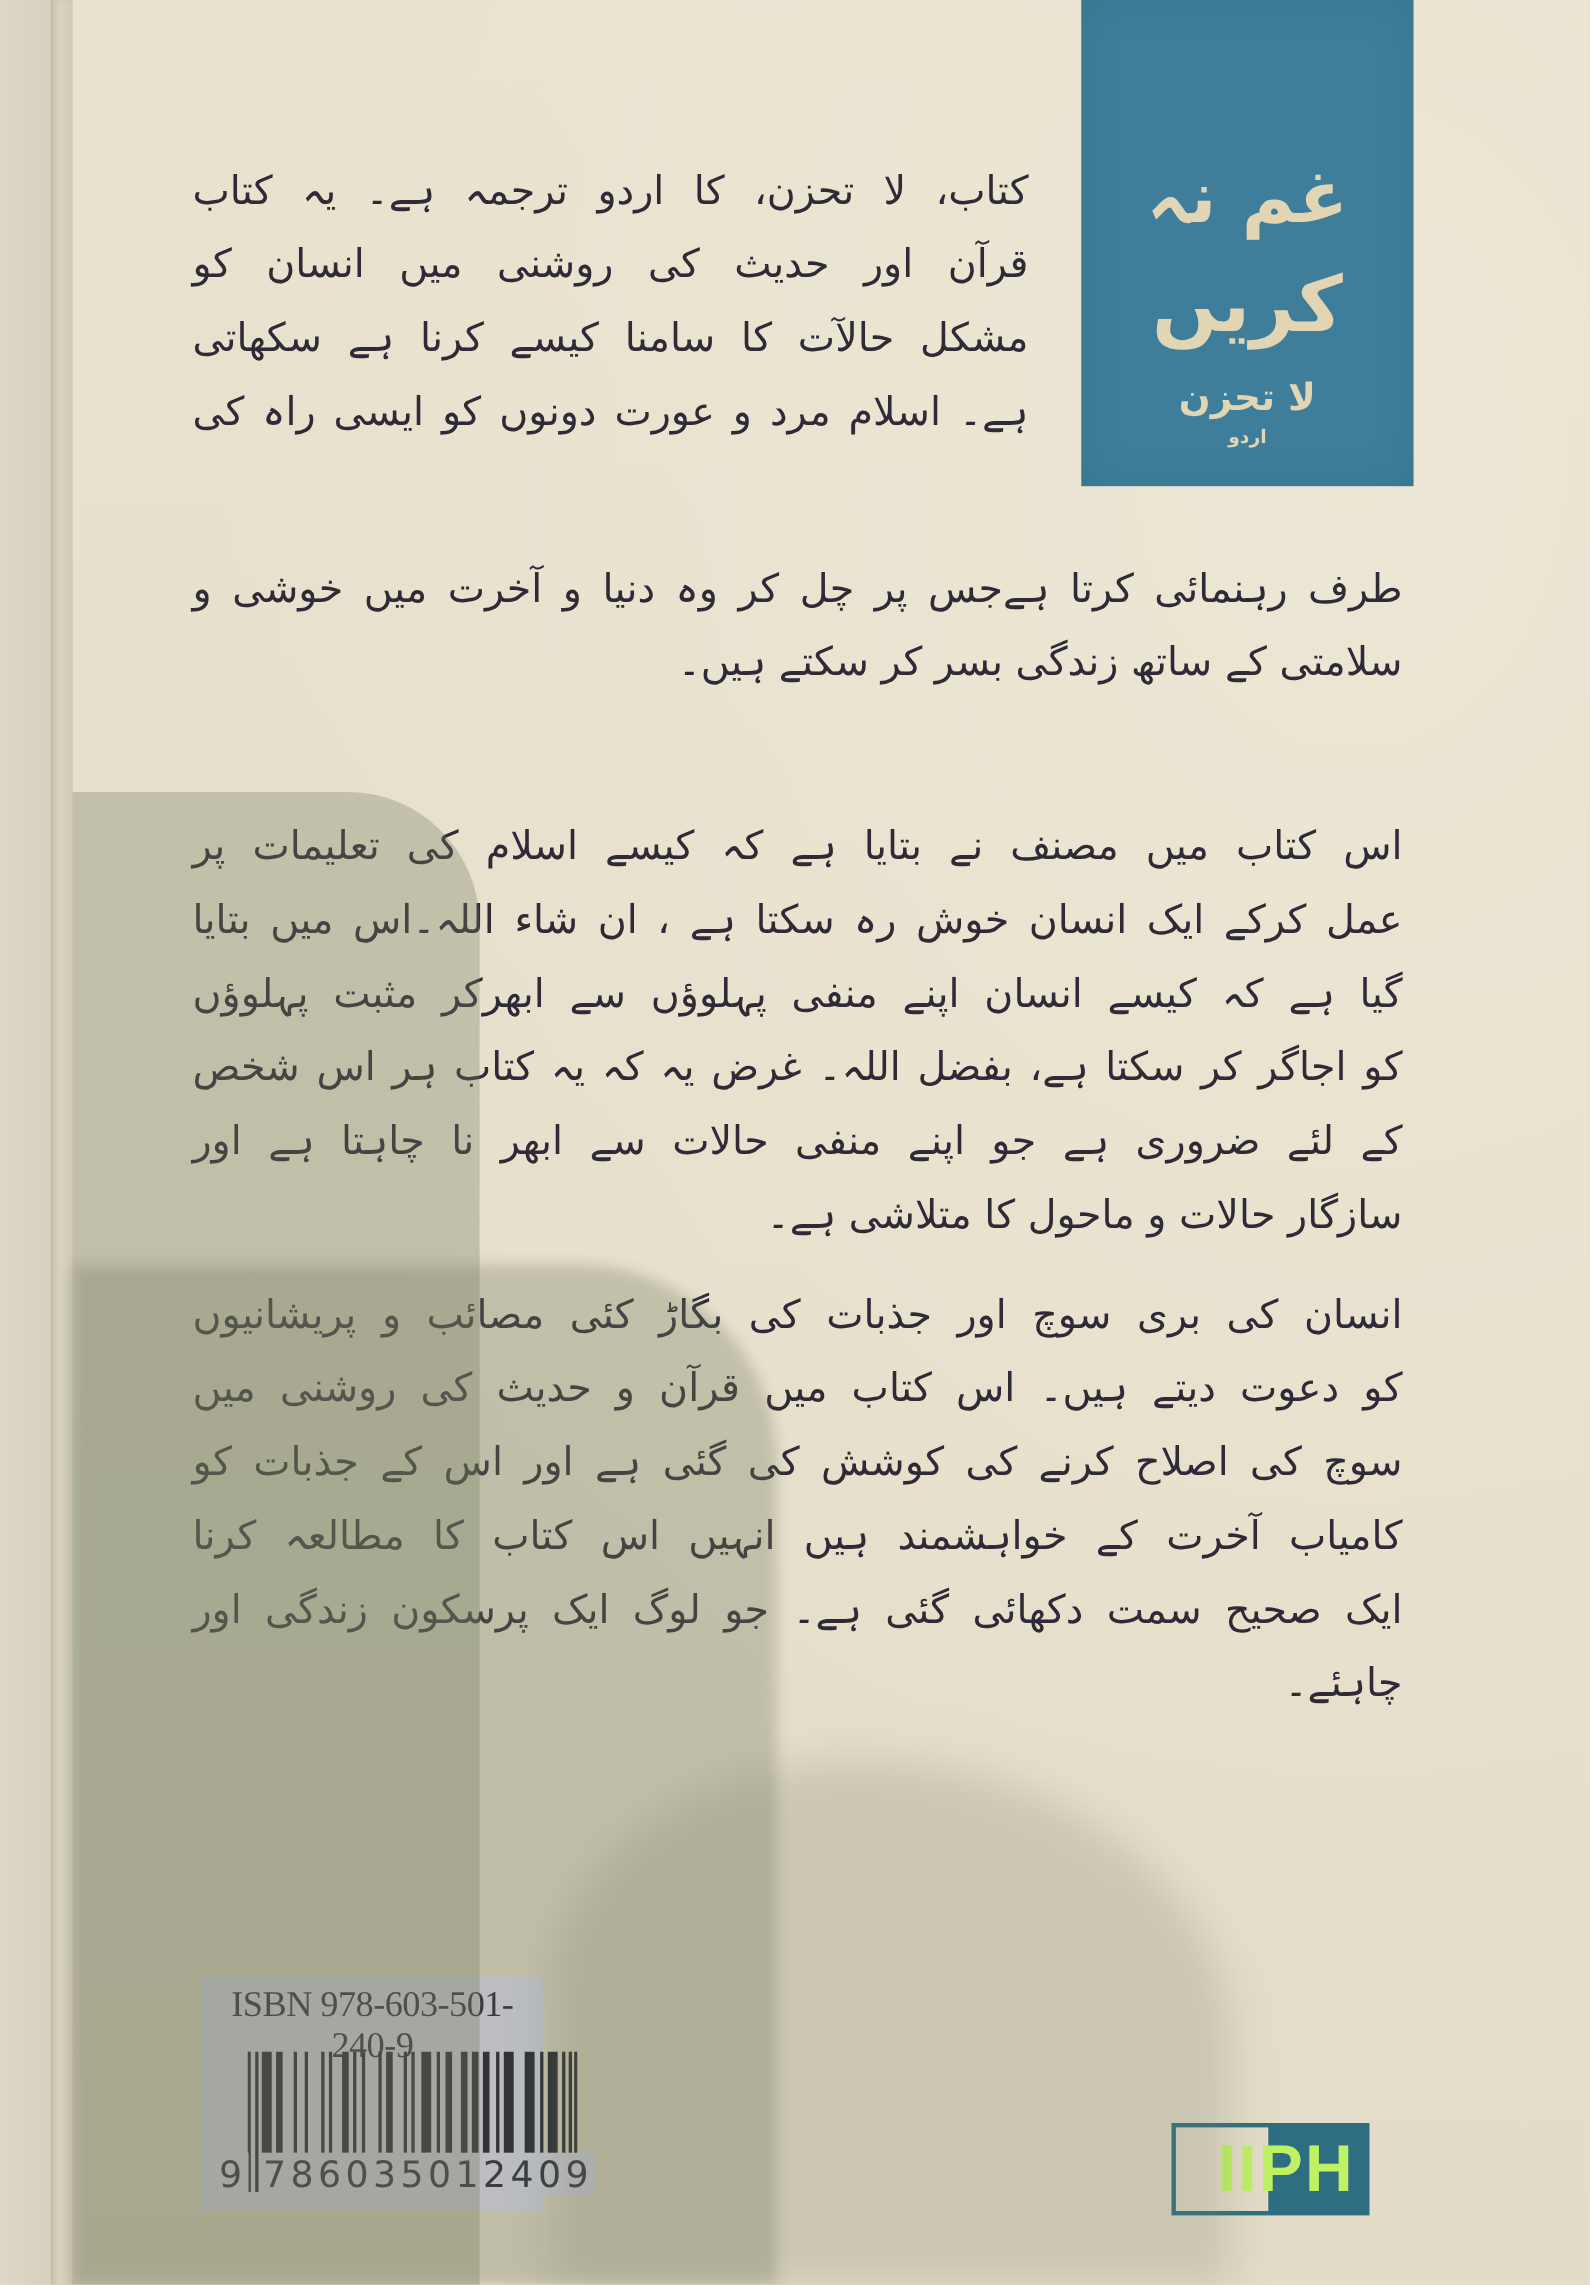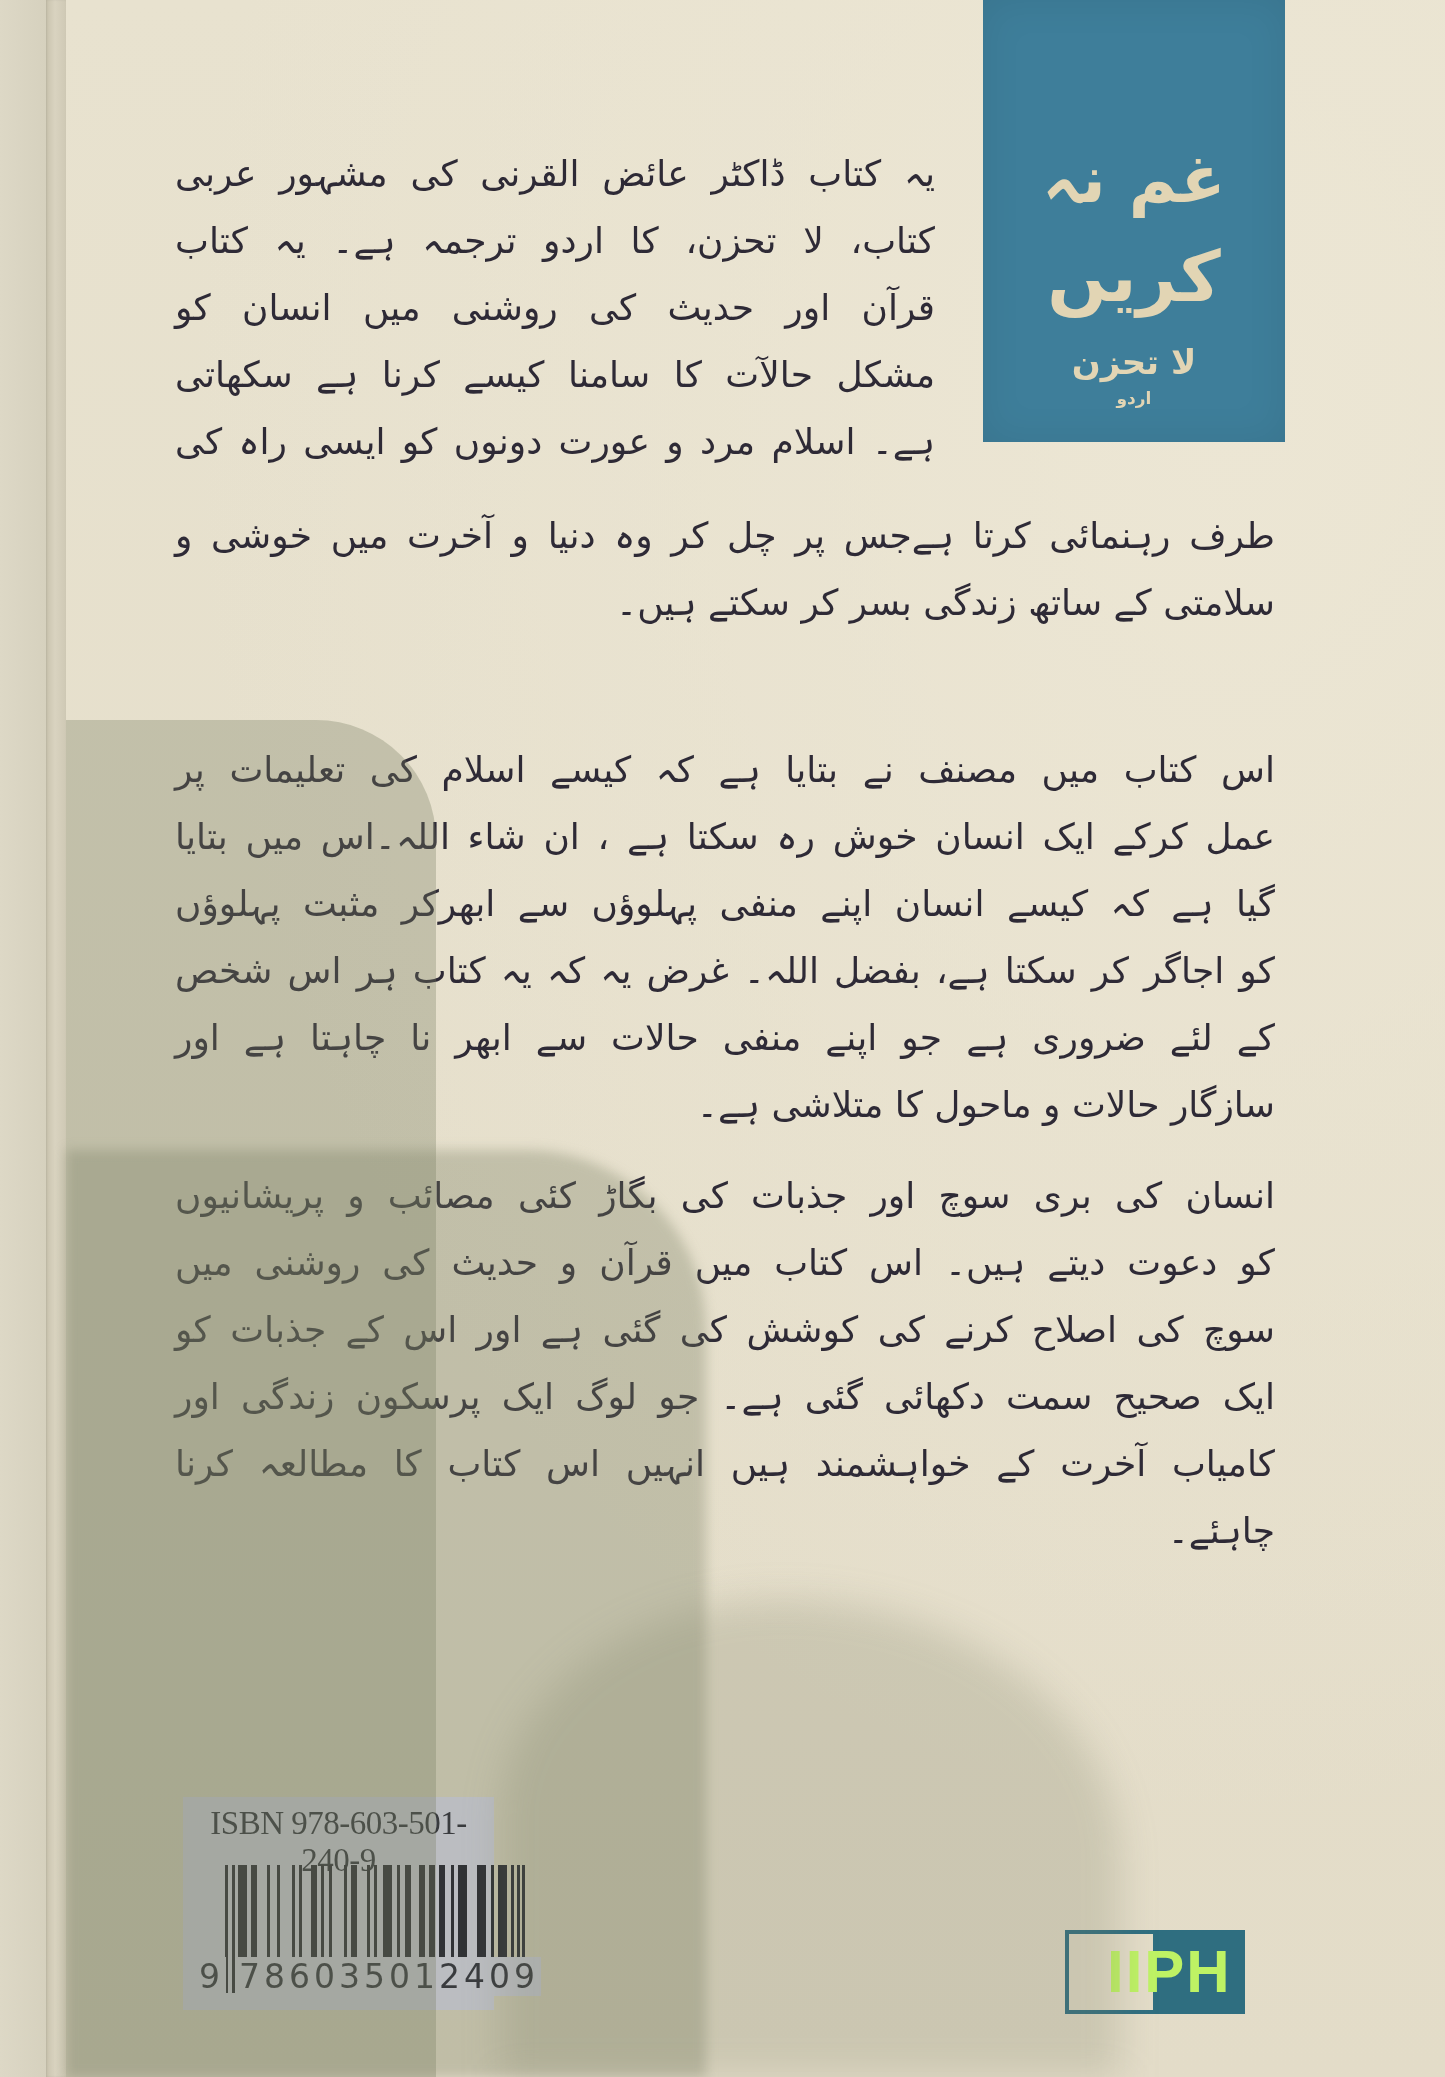--- a/index.html
+++ b/index.html
@@ -105,21 +105,20 @@
   <div class="spine-groove"></div>
 
   <div class="title-box">
     <div class="t1">غم نہ</div>
     <div class="t2">کریں</div>
     <div class="t3">لا تحزن</div>
     <div class="t4">اردو</div>
   </div>
 
   <div class="para p1a">
-    <span class="line">یہ کتاب ڈاکٹر عائض القرنی کی مشہور عربی</span>
     <span class="line">کتاب، لا تحزن، کا اردو ترجمہ ہے۔ یہ کتاب</span>
     <span class="line">قرآن اور حدیث کی روشنی میں انسان کو</span>
     <span class="line">مشکل حالآت کا سامنا کیسے کرنا ہے سکھاتی</span>
     <span class="line">ہے۔ اسلام مرد و عورت دونوں کو ایسی راہ کی</span>
   </div>
   <div class="para p1b">
     <span class="line">طرف رہنمائی کرتا ہےجس پر چل کر وہ دنیا و آخرت میں خوشی و</span>
     <span class="line last">سلامتی کے ساتھ زندگی بسر کر سکتے ہیں۔</span>
   </div>
 
@@ -129,22 +128,22 @@
     <span class="line">گیا ہے کہ کیسے انسان اپنے منفی پہلوؤں سے ابھرکر مثبت پہلوؤں</span>
     <span class="line">کو اجاگر کر سکتا ہے، بفضل اللہ۔ غرض یہ کہ یہ کتاب ہر اس شخص</span>
     <span class="line">کے لئے ضروری ہے جو اپنے منفی حالات سے ابھر نا چاہتا ہے اور</span>
     <span class="line last">سازگار حالات و ماحول کا متلاشی ہے۔</span>
   </div>
 
   <div class="para p3">
     <span class="line">انسان کی بری سوچ اور جذبات کی بگاڑ کئی مصائب و پریشانیوں</span>
     <span class="line">کو دعوت دیتے ہیں۔ اس کتاب میں قرآن و حدیث کی روشنی میں</span>
     <span class="line">سوچ کی اصلاح کرنے کی کوشش کی گئی ہے اور اس کے جذبات کو</span>
+    <span class="line">کامیاب آخرت کے خواہشمند ہیں انہیں اس کتاب کا مطالعہ کرنا</span>
     <span class="line">ایک صحیح سمت دکھائی گئی ہے۔ جو لوگ ایک پرسکون زندگی اور</span>
-    <span class="line">کامیاب آخرت کے خواہشمند ہیں انہیں اس کتاب کا مطالعہ کرنا</span>
     <span class="line last">چاہئے۔</span>
   </div>
 
   <div class="isbn-label">
     <div class="isbn-text">ISBN 978-603-501-240-9</div>
     <svg class="barcode" viewBox="0 0 300 128" preserveAspectRatio="none">
       <g fill="#111122">
         <rect x="0" y="0" width="3" height="128"></rect>
         <rect x="7" y="0" width="3" height="128"></rect>
         <rect x="13" y="0" width="9" height="118"></rect>

